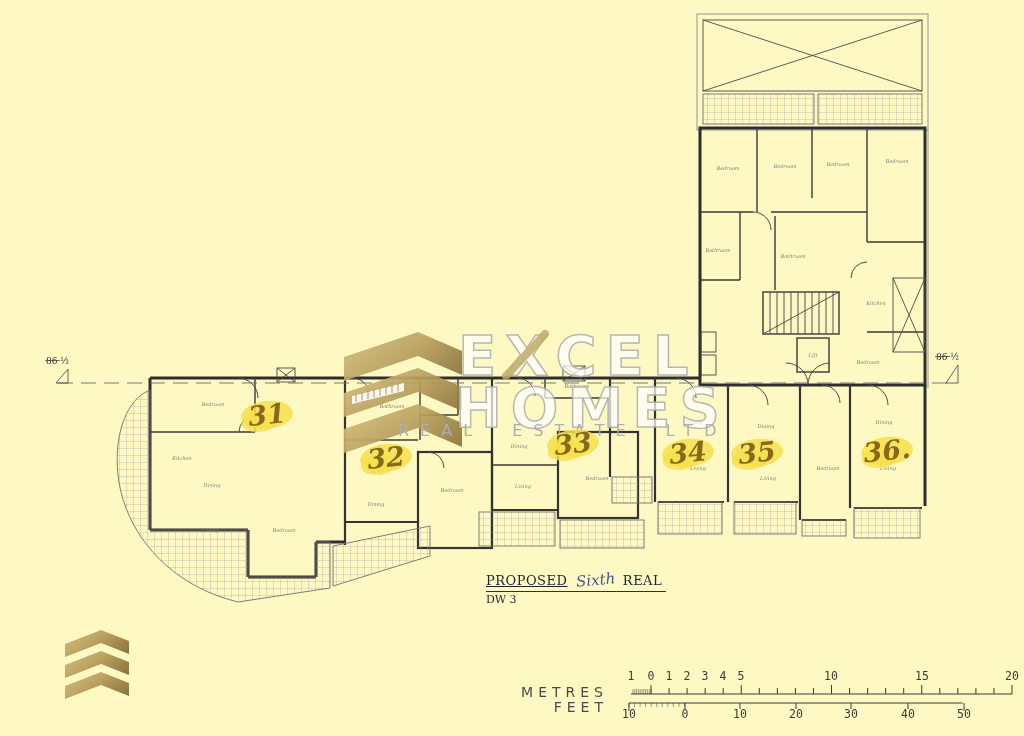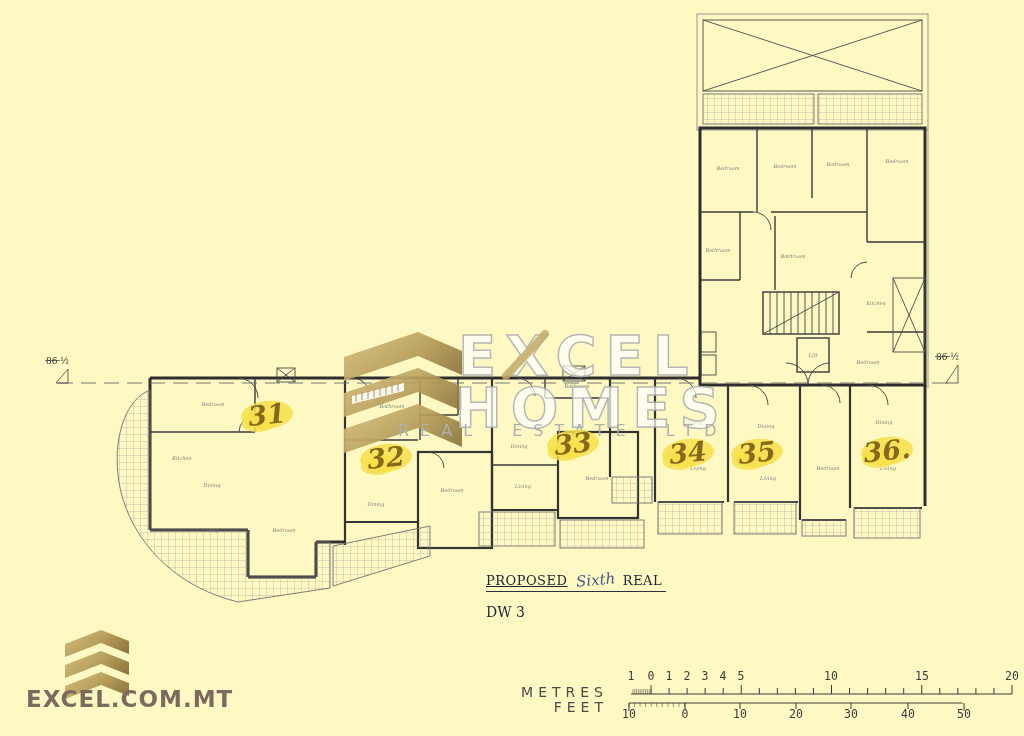--- a/index.html
+++ b/index.html
@@ -29,21 +29,21 @@
               fill:#3a3a3a;text-anchor:middle;}
   .datum-text{font-size:9px;font-family:"DejaVu Serif",serif;fill:#333;}
   
   .title-block{position:absolute;left:486px;top:570px;width:180px;
                font-family:"DejaVu Serif",serif;color:#1c2430;}
   .title-row1{border-bottom:1.4px solid #2a3040;padding-bottom:2px;white-space:nowrap;}
   .t-proposed{font-size:13px;letter-spacing:.5px;text-decoration:underline;}
   .t-sixth{font-size:15px;font-style:italic;color:#46568e;display:inline-block;
            transform:rotate(-5deg);margin:0 3px;}
   .t-floor{font-size:13px;letter-spacing:.5px;}
-  .t-dw{font-size:14px;margin-top:12px;}
+  .t-dw{font-size:11px;margin-top:1px;}
   
   .footer-logo{position:absolute;left:24px;top:620px;width:210px;height:100px;}
   .footer-icon{position:absolute;left:33px;top:2px;}
   .footer-text{position:absolute;left:2px;top:66px;font-size:23px;font-weight:bold;
                color:#7d6a5e;letter-spacing:1px;white-space:nowrap;}
 </style>
 </head>
 <body>
 
 <div class="stage">
@@ -326,16 +326,15 @@
 
 <div class="footer-logo">
   <svg class="footer-icon" width="80" height="80" viewBox="0 0 80 80">
     <polygon fill="url(#goldA)" points="8,22 44,8 44,21 8,35"></polygon>
     <polygon fill="url(#goldB)" points="44,8 72,19 72,32 44,21"></polygon>
     <polygon fill="url(#goldA)" points="8,43 44,29 44,42 8,56"></polygon>
     <polygon fill="url(#goldB)" points="44,29 72,40 72,53 44,42"></polygon>
     <polygon fill="url(#goldA)" points="8,64 44,50 44,63 8,77"></polygon>
     <polygon fill="url(#goldB)" points="44,50 72,61 72,74 44,63"></polygon>
   </svg>
-  <div class="footer-text">EXCEL.COM.MT</div>
 </div>
 
 </div>
 
 </body></html>

